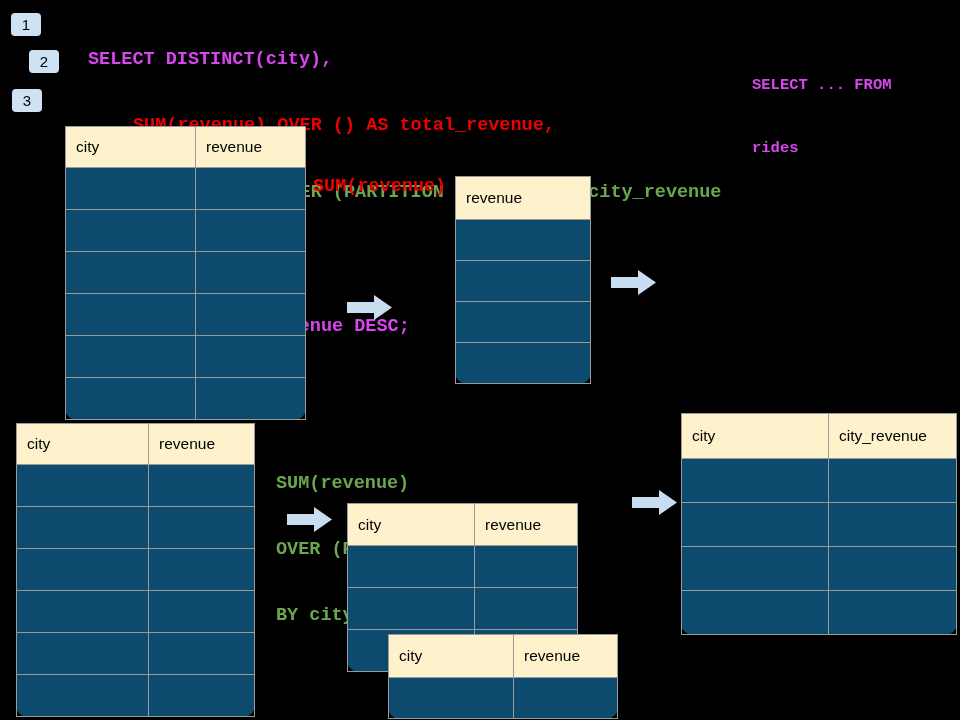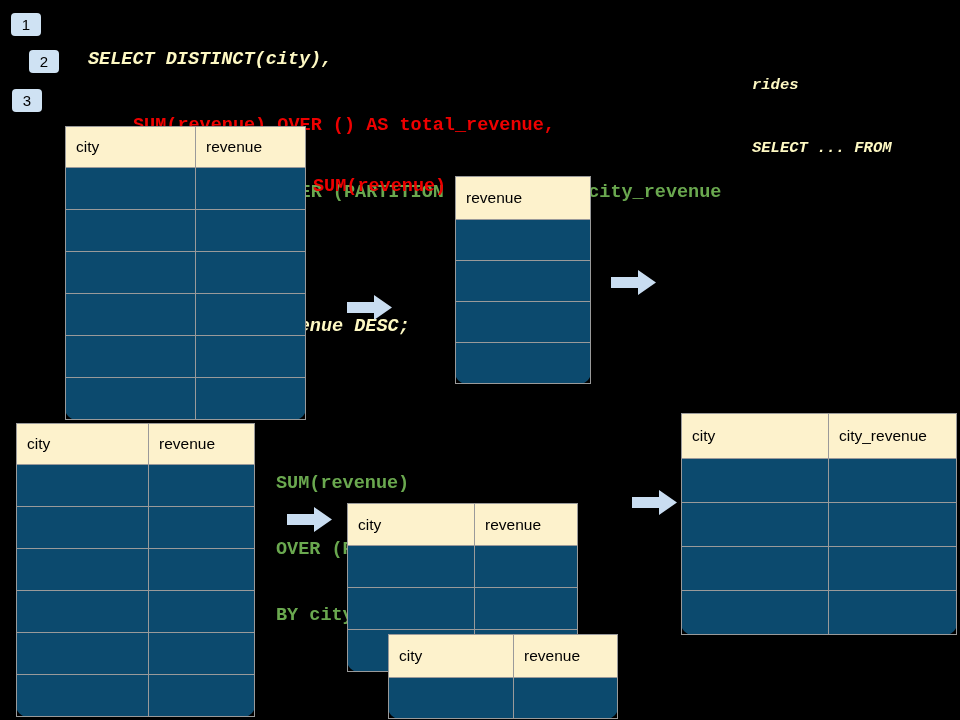--- a/index.html
+++ b/index.html
@@ -5,21 +5,21 @@
   html,body{margin:0;padding:0;background:#000;}
   #canvas{position:relative;width:960px;height:720px;background:#000;overflow:hidden;
           font-family:"Liberation Sans",sans-serif;}
 
   
   .code{position:absolute;font-family:"Liberation Mono","DejaVu Sans Mono",monospace;
         font-weight:bold;white-space:pre;}
   .main-code{left:88px;top:4px;font-size:18.5px;line-height:22.3px;}
   .ind4{margin-left:45px;}
   .ind2{margin-left:22px;}
-  .purple{color:#fef9c3;font-style:italic;}
+  .purple{color:#d946ef;}
   .red{color:#ee0000;}
   .green{color:#6aa84f;}
   .side-note{left:752px;top:33px;font-size:15.5px;line-height:21px;}
   .ann-total{left:313px;top:132px;font-size:18.5px;line-height:22px;}
   .ann-part{left:276px;top:429px;font-size:18.5px;line-height:22px;}
 
   
   .badge{position:absolute;width:30px;height:23px;background:#cfe2f3;border-radius:4px;
          display:flex;align-items:center;justify-content:center;font-size:15px;color:#000;}
   #badge-1{left:11px;top:13px;}
@@ -58,22 +58,22 @@
 
   <div class="code main-code">
     <div class="purple">SELECT DISTINCT(city),</div>
     <div class="red ind4">SUM(revenue) OVER () AS total_revenue,</div>
     <div class="green ind4">SUM(revenue) OVER (PARTITION BY city) as city_revenue</div>
     <div class="purple ind2">FROM rides</div>
     <div class="purple ind2">ORDER by city_revenue DESC;</div>
   </div>
 
   <div class="code side-note purple">
+    <div>SELECT ... FROM</div>
     <div>rides</div>
-    <div>SELECT ... FROM</div>
   </div>
 
   <div class="code ann-total red">
     <div>SUM(revenue)</div>
   </div>
 
   <div class="code ann-part green">
     <div>SUM(revenue)</div>
     <div>OVER (PARTITION</div>
     <div>BY city)</div>

